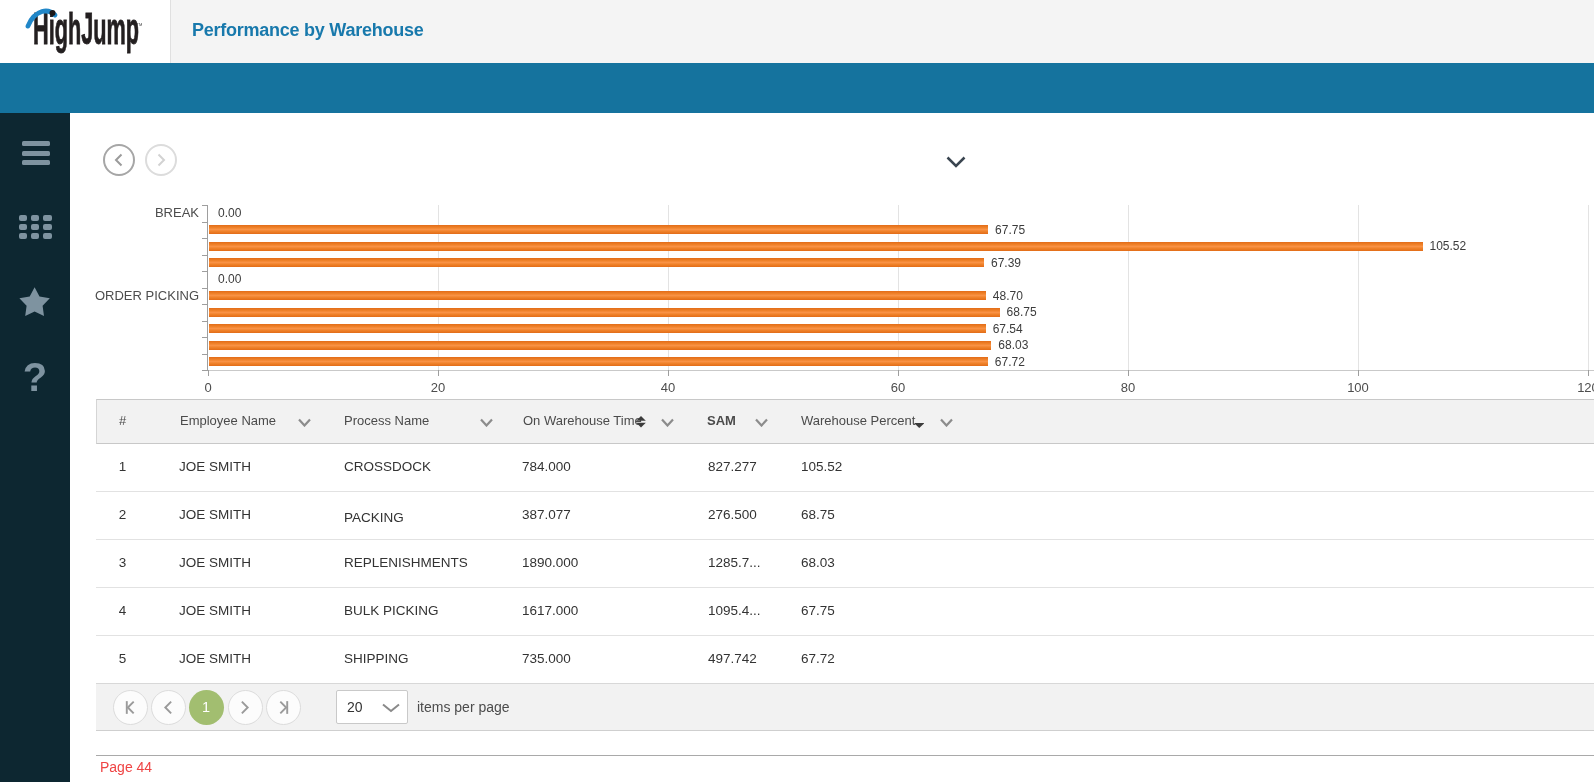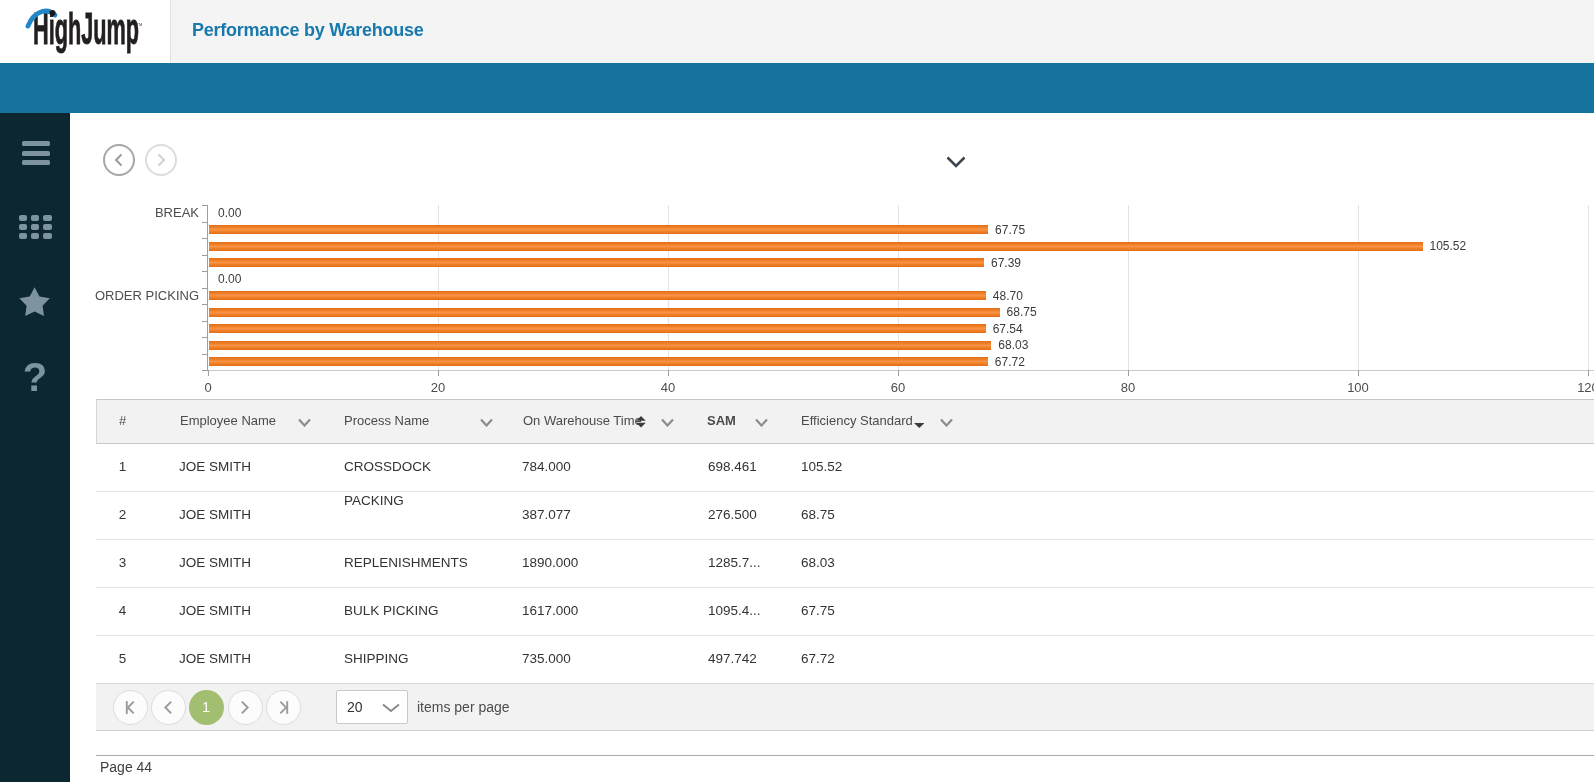--- a/index.html
+++ b/index.html
@@ -140,21 +140,21 @@
   <div class="abs" style="left:96px;top:399px;width:1498px;height:45px;background:#f2f2f2;border-top:1px solid #c8c8c8;border-bottom:1px solid #c8c8c8;border-left:1px solid #d5d5d5;box-sizing:border-box;"></div>
   <div class="hline" style="top:491px;background:#e2e2e2"></div>
   <div class="hline" style="top:539px;background:#e2e2e2"></div>
   <div class="hline" style="top:587px;background:#e2e2e2"></div>
   <div class="hline" style="top:635px;background:#e2e2e2"></div>
   <div class="hcell" style="left:110px;top:413px;width:25px;text-align:center;">#</div>
   <div class="hcell" style="left:180px;top:413px;">Employee Name</div>
   <div class="hcell" style="left:344px;top:413px;">Process Name</div>
   <div class="hcell" style="left:523px;top:413px;">On Warehouse Time</div>
   <div class="hcell" style="left:707px;top:413px;font-weight:bold;">SAM</div>
-  <div class="hcell" style="left:801px;top:413px;">Efficiency Standard</div>
+  <div class="hcell" style="left:801px;top:413px;">Warehouse Percent</div>
   <svg class="abs" style="left:297.5px;top:418px" width="13" height="9" viewBox="0 0 13 9">
       <path d="M 1,1.5 L 6.5,7.5 L 12,1.5" fill="none" stroke="#8c8c8c" stroke-width="2.2"></path>
     </svg>
   <svg class="abs" style="left:480.0px;top:418px" width="13" height="9" viewBox="0 0 13 9">
       <path d="M 1,1.5 L 6.5,7.5 L 12,1.5" fill="none" stroke="#8c8c8c" stroke-width="2.2"></path>
     </svg>
   <svg class="abs" style="left:661.0px;top:418px" width="13" height="9" viewBox="0 0 13 9">
       <path d="M 1,1.5 L 6.5,7.5 L 12,1.5" fill="none" stroke="#8c8c8c" stroke-width="2.2"></path>
     </svg>
   <svg class="abs" style="left:755.0px;top:418px" width="13" height="9" viewBox="0 0 13 9">
@@ -167,25 +167,25 @@
       <polygon points="5,0 9.8,4.8 0.2,4.8" fill="#3c3c3c"></polygon>
       <polygon points="0.2,6.8 9.8,6.8 5,11.6" fill="#3c3c3c"></polygon>
     </svg>
   <svg class="abs" style="left:913.5px;top:422.5px" width="10.5" height="5" viewBox="0 0 10.5 5">
       <polygon points="0,0 10.5,0 5.25,5" fill="#3c3c3c"></polygon>
     </svg>
   <div class="dcell" style="left:110px;top:459px;width:25px;text-align:center">1</div>
   <div class="dcell" style="left:179px;top:459px">JOE SMITH</div>
   <div class="dcell" style="left:344px;top:459px">CROSSDOCK</div>
   <div class="dcell" style="left:522px;top:459px">784.000</div>
-  <div class="dcell" style="left:708px;top:459px">698.461</div>
+  <div class="dcell" style="left:708px;top:459px">827.277</div>
   <div class="dcell" style="left:801px;top:459px">105.52</div>
   <div class="dcell" style="left:110px;top:507px;width:25px;text-align:center">2</div>
   <div class="dcell" style="left:179px;top:507px">JOE SMITH</div>
-  <div class="dcell" style="left:344px;top:493px">PACKING</div>
+  <div class="dcell" style="left:344px;top:510px">PACKING</div>
   <div class="dcell" style="left:522px;top:507px">387.077</div>
   <div class="dcell" style="left:708px;top:507px">276.500</div>
   <div class="dcell" style="left:801px;top:507px">68.75</div>
   <div class="dcell" style="left:110px;top:555px;width:25px;text-align:center">3</div>
   <div class="dcell" style="left:179px;top:555px">JOE SMITH</div>
   <div class="dcell" style="left:344px;top:555px">REPLENISHMENTS</div>
   <div class="dcell" style="left:522px;top:555px">1890.000</div>
   <div class="dcell" style="left:708px;top:555px">1285.7...</div>
   <div class="dcell" style="left:801px;top:555px">68.03</div>
   <div class="dcell" style="left:110px;top:603px;width:25px;text-align:center">4</div>
@@ -222,14 +222,14 @@
       <line x1="20" y1="10.5" x2="20" y2="22.5" stroke="#9a9a9a" stroke-width="1.8"></line>
     </svg>
   <div class="abs" style="left:336px;top:690px;width:72px;height:34px;box-sizing:border-box;border:1px solid #c9c9c9;border-radius:2px;background:#fff;"></div>
   <div class="abs" style="left:347px;top:690px;height:34px;line-height:34px;font-size:14px;color:#333;">20</div>
   <svg class="abs" style="left:381px;top:703px" width="20" height="10" viewBox="0 0 20 10">
       <path d="M 2,1.5 L 10,8 L 18,1.5" fill="none" stroke="#8a8a8a" stroke-width="2"></path>
     </svg>
   <div class="abs" style="left:417px;top:690px;height:34px;line-height:34px;font-size:14px;color:#4c4c4c;">items per page</div>
 
   <div class="abs" style="left:96px;top:755px;width:1498px;height:1px;background:#a9a9a9;"></div>
-  <div class="abs" style="left:100px;top:759px;font-size:14px;color:#404040;">Page 44</div>
+  <div class="abs" style="left:100px;top:759px;font-size:14px;color:#ef4444;">Page 44</div>
 </div>
 
 </body></html>

